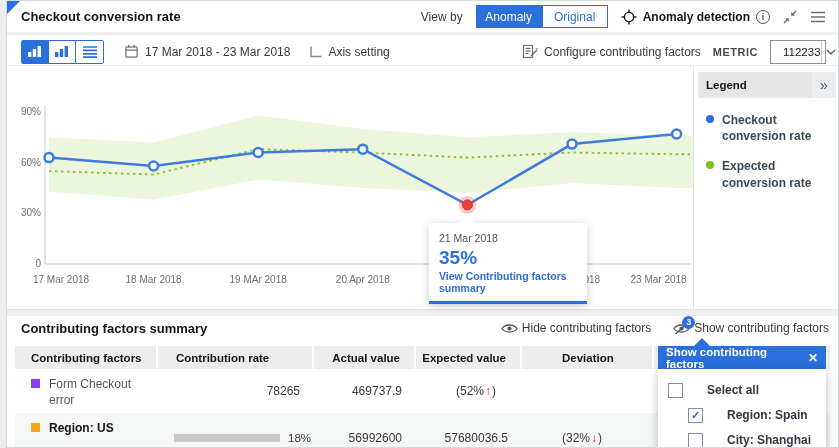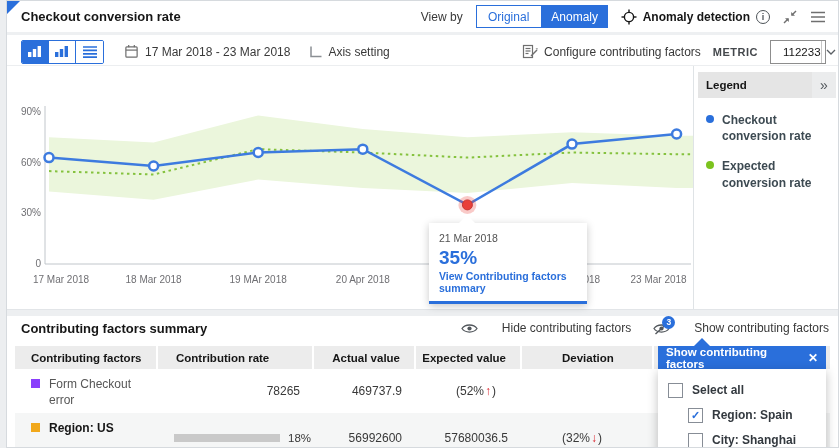--- a/index.html
+++ b/index.html
@@ -69,21 +69,21 @@
   .legend-text { width:116px; }
 
   
   .section-divider { position:absolute; left:0; top:308px; right:0; height:7px; background:#edeff1;
                      border-top:1px solid #e2e5e8; }
 
   
   .summary { position:absolute; left:0; top:315px; right:0; height:133px; background:#fff; }
   .summary-title { position:absolute; left:14px; top:5px; font-size:13px; font-weight:bold; color:#161616; }
   .summary-controls { position:absolute; right:9px; top:5px; display:flex; gap:22px; }
-  .sum-ctrl { display:flex; align-items:center; gap:24px; font-size:12px; color:#393939; cursor:pointer; }
+  .sum-ctrl { display:flex; align-items:center; gap:4px; font-size:12px; color:#393939; cursor:pointer; }
   .show-icon-wrap { position:relative; }
   .badge { position:absolute; top:-6px; right:-5px; width:13px; height:13px; border-radius:50%;
            background:#2a6fdb; color:#fff; font-size:8.5px; font-weight:bold; display:flex;
            align-items:center; justify-content:center; }
   .table { position:absolute; left:8px; right:8px; top:30px; }
   .trow { display:grid; grid-template-columns:143px 156px 102px 106px 132px 1fr; }
   .thead .tcell { background:#ececec; height:23px; font-size:11.5px; font-weight:bold; color:#161616;
                   display:flex; align-items:center; border-right:2px solid #fff; }
   .thead .tcell:last-child { border-right:none; }
   .tbody-row { height:44px; }
@@ -105,43 +105,43 @@
 
   
   .popup { position:absolute; left:651px; top:345px; width:168px; z-index:20; }
   .popup .caret { position:absolute; top:-8px; left:36px; width:0; height:0;
                   border-left:8px solid transparent; border-right:8px solid transparent;
                   border-bottom:8px solid #2a6fdb; }
   .popup-head { height:23px; background:#2a6fdb; color:#fff; font-size:11.5px; font-weight:bold;
                 display:flex; align-items:center; padding:0 8px; }
   .popup-close { margin-left:auto; font-size:12px; cursor:pointer; }
   .popup-body { background:#fff; box-shadow:0 3px 10px rgba(0,0,0,0.25); padding:12px 10px 16px 10px; }
-  .chk-row { display:flex; align-items:center; gap:9px; font-size:12px; font-weight:bold; color:#33393f;
+  .chk-row { display:flex; align-items:center; gap:24px; font-size:12px; font-weight:bold; color:#33393f;
              height:18px; margin-bottom:7px; cursor:pointer; }
   .chk-row.child { margin-left:20px; }
   .chkbox { width:15px; height:15px; border:1.5px solid #878d96; background:#fff; display:flex;
             align-items:center; justify-content:center; flex:0 0 15px; }
   .chkbox .glyph { display:none; font-size:11px; font-weight:bold; color:#2a6fdb; }
   .chkbox.checked .glyph { display:block; }
   svg { display:block; }
 </style>
 </head>
 <body>
 
 <div class="app">
   <div class="card">
     <div class="corner-triangle"></div>
 
     <div class="titlebar">
       <div class="title">Checkout conversion rate</div>
       <div class="titlebar-right">
         <span class="viewby">View by</span>
         <div class="segmented">
+          <div class="seg active">Anomaly</div>
           <div class="seg">Original</div>
-          <div class="seg active">Anomaly</div>
         </div>
         <div class="anomaly-det">
           <span class="icon-btn">
             <svg width="16" height="16" viewBox="0 0 16 16">
                 <circle cx="8" cy="8" r="4.6" fill="none" stroke="#161616" stroke-width="1.4"></circle>
                 <line x1="8" y1="0.5" x2="8" y2="3" stroke="#161616" stroke-width="1.4"></line>
                 <line x1="8" y1="13" x2="8" y2="15.5" stroke="#161616" stroke-width="1.4"></line>
                 <line x1="0.5" y1="8" x2="3" y2="8" stroke="#161616" stroke-width="1.4"></line>
                 <line x1="13" y1="8" x2="15.5" y2="8" stroke="#161616" stroke-width="1.4"></line>
               </svg>

